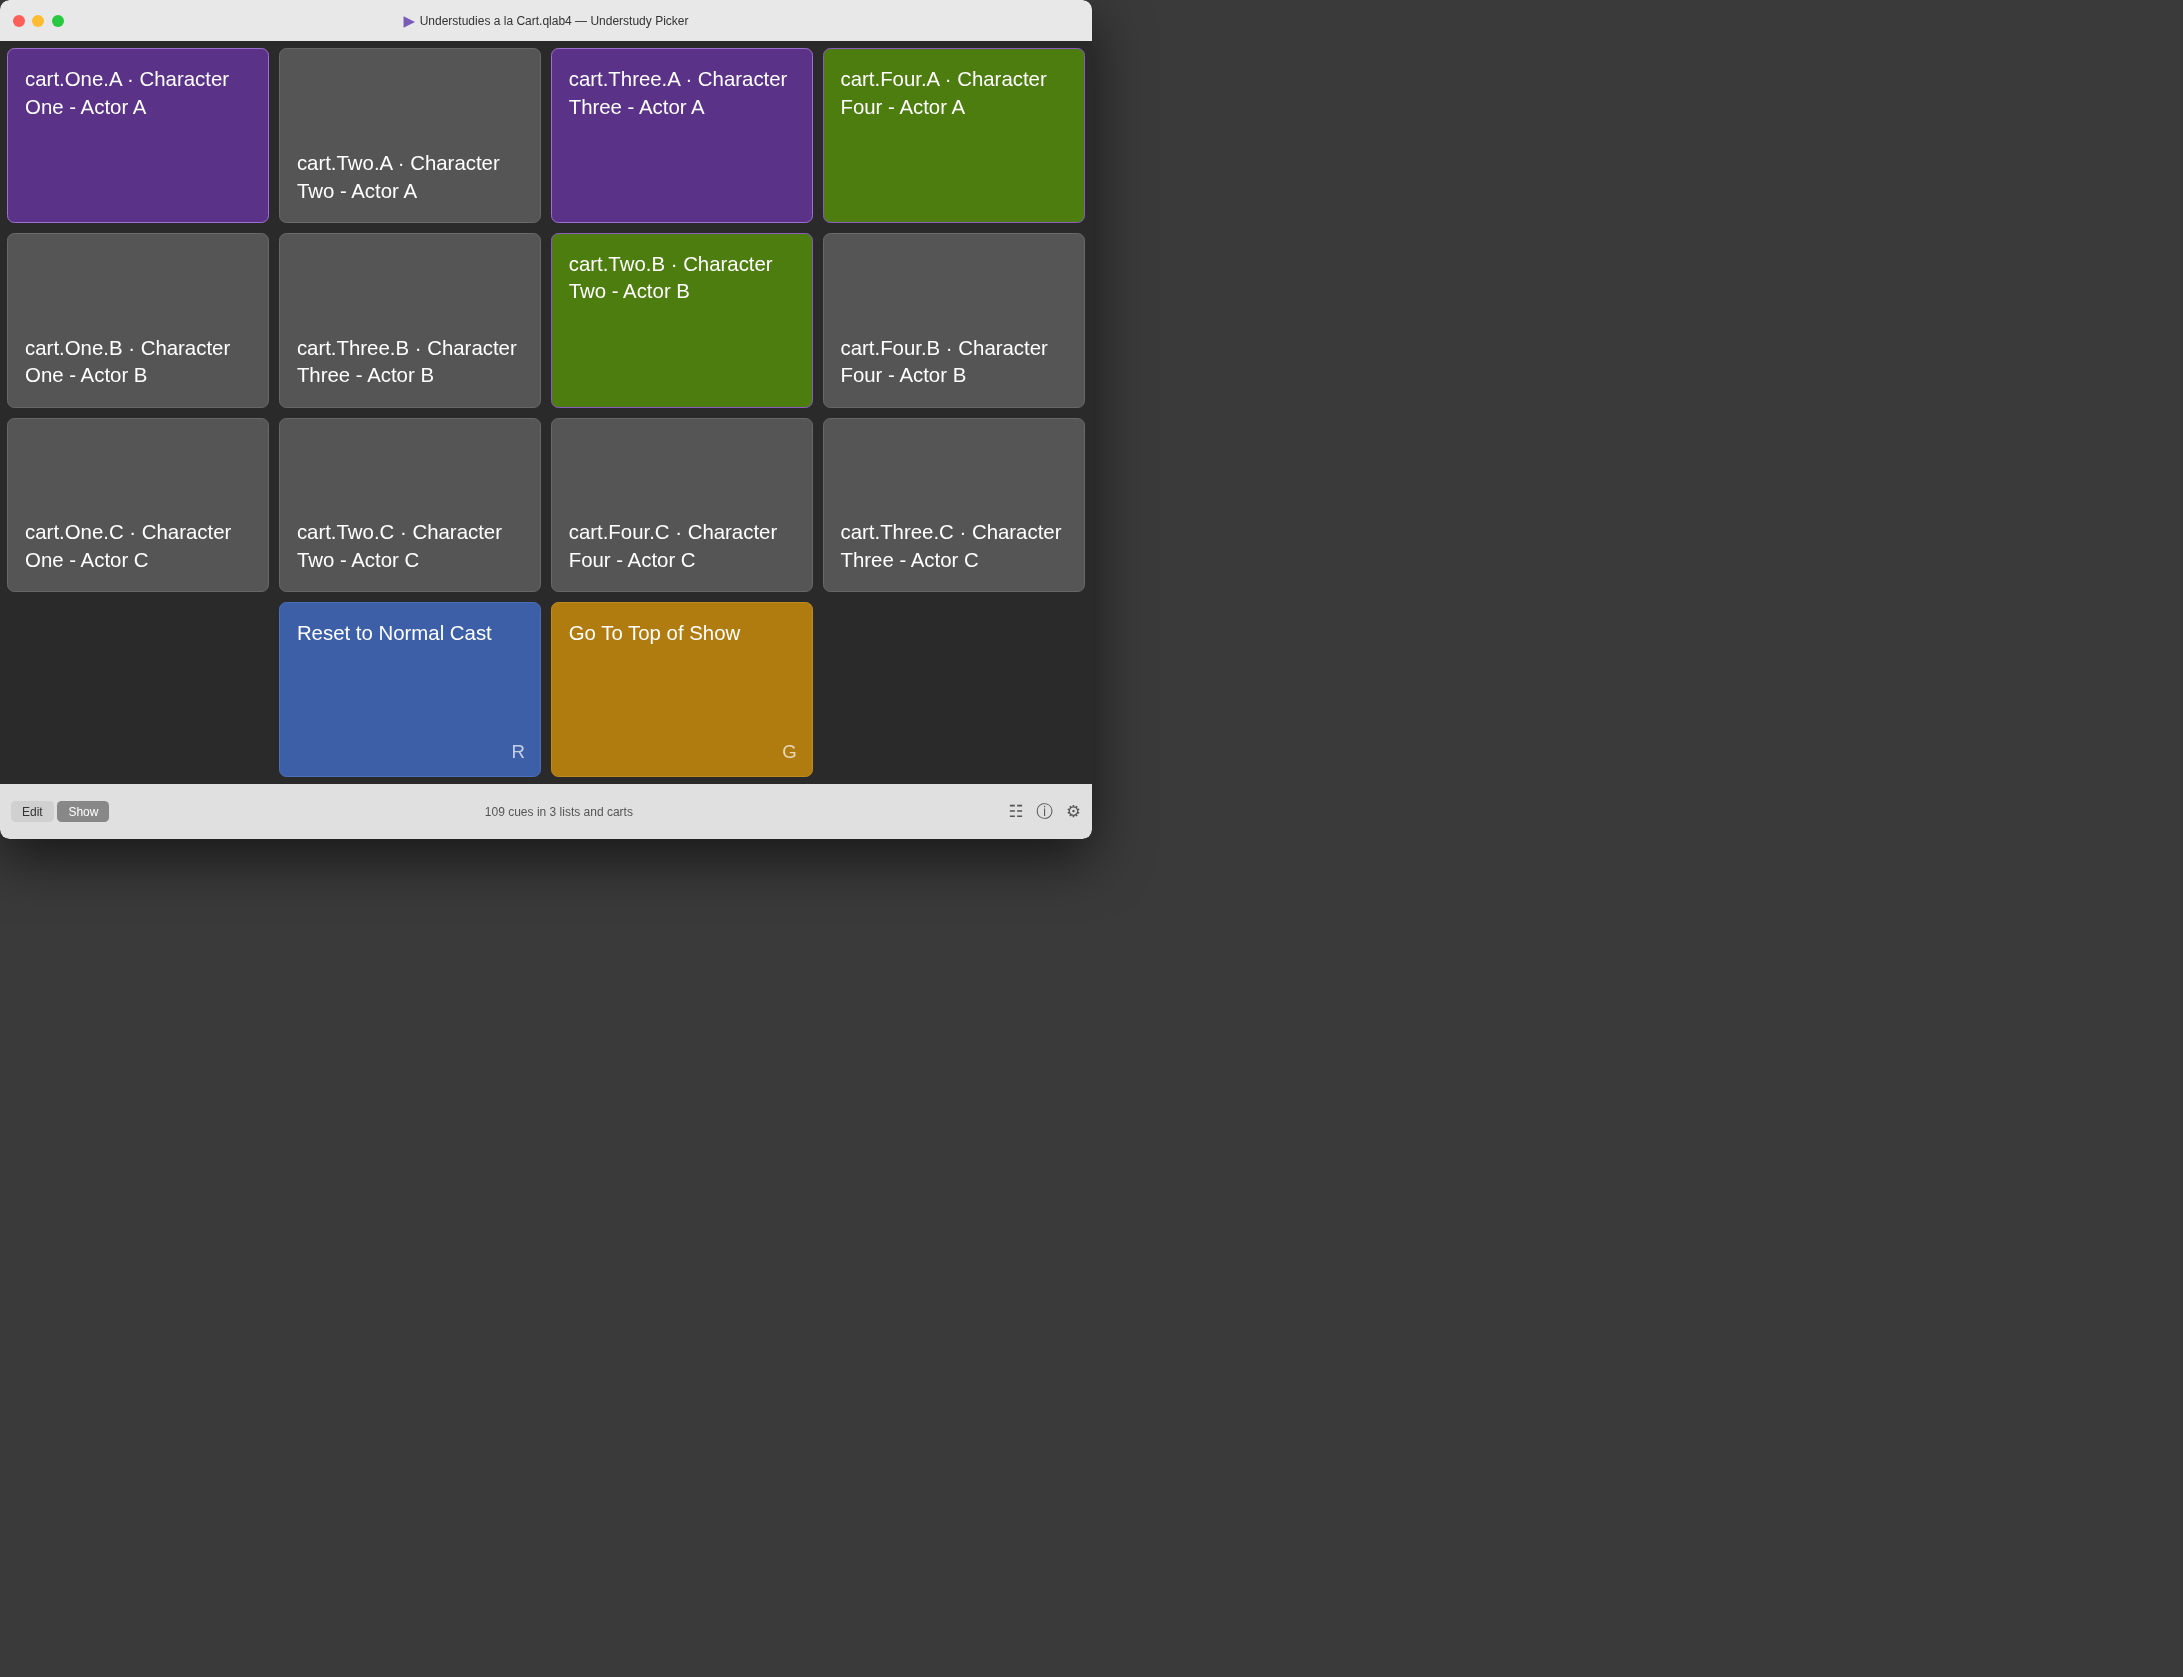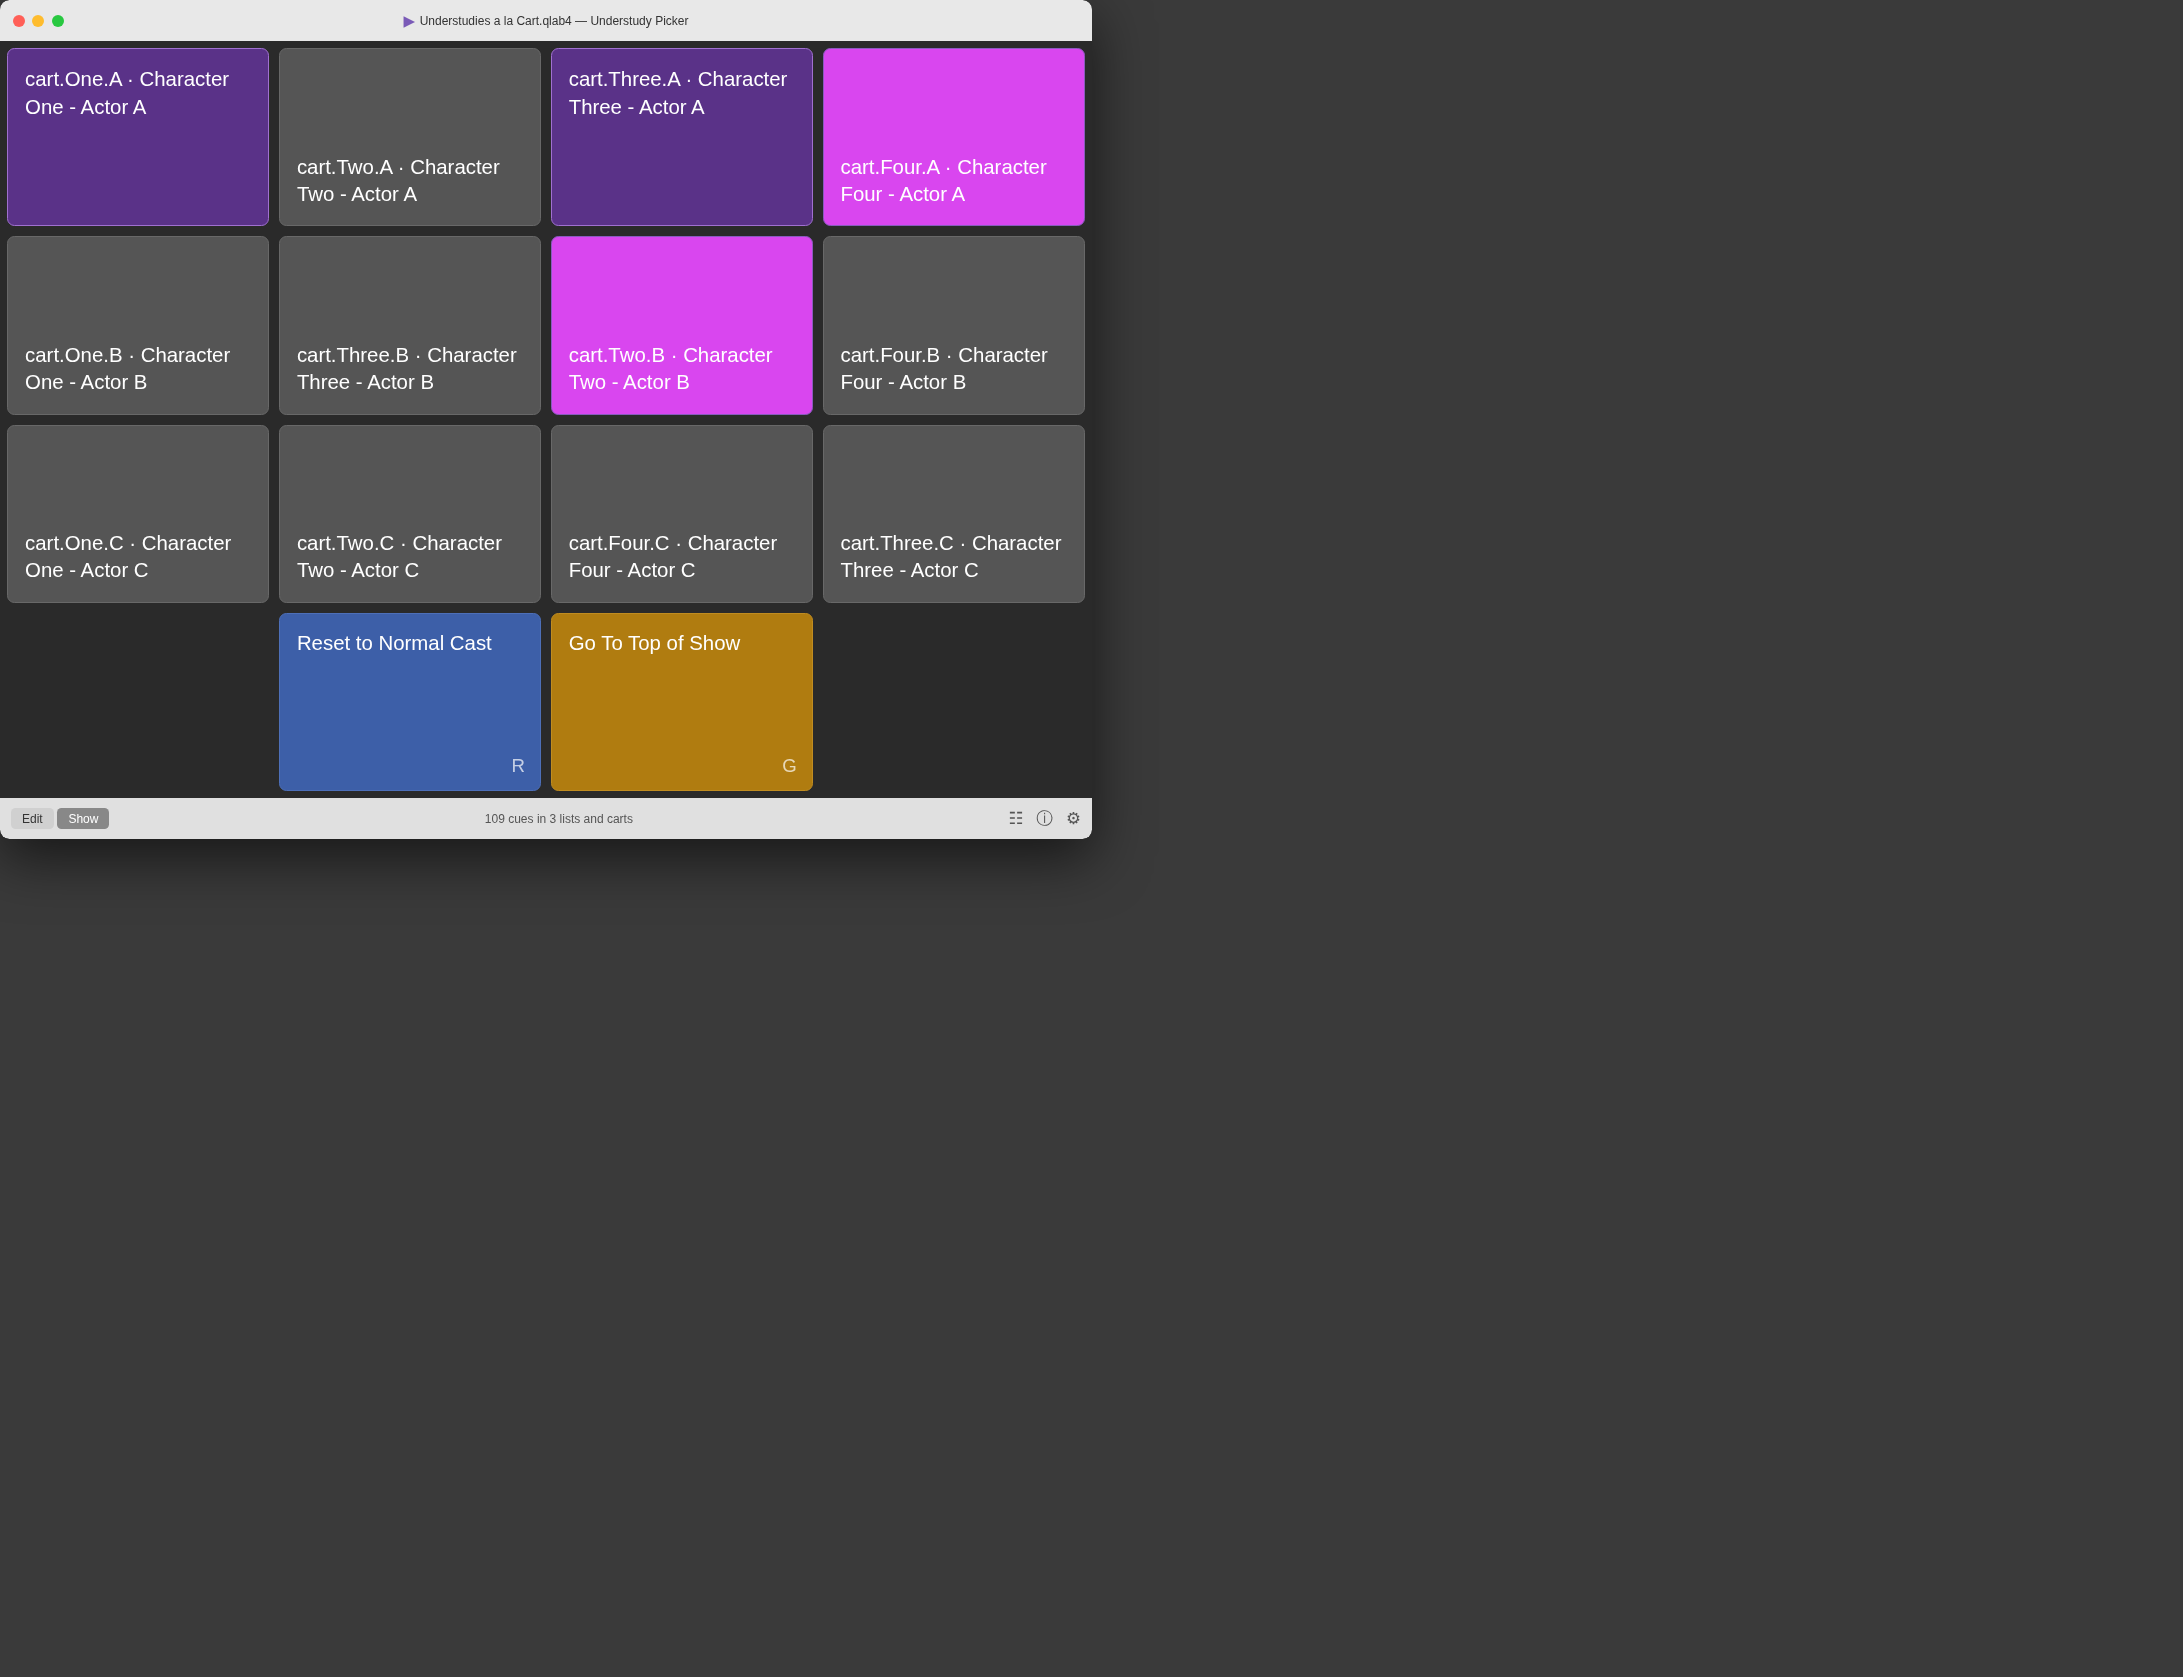--- a/index.html
+++ b/index.html
@@ -81,23 +81,22 @@
     }
 
     .card-label {
       font-size: 20.4px;
       font-weight: 500;
       color: #ffffff;
       line-height: 1.35;
     }
 
     .card-purple {
-      background: #d946ef;
+      background: #4d7c0f;
       border: 1.9px solid #8a5abf;
-      justify-content: flex-end;
     }
 
     .card-purple-active {
       background: #5a3288;
       border: 1.9px solid #a070d0;
     }
 
     .card-gray {
       background: #555555;
       border: 1.9px solid #686868;
@@ -124,21 +123,21 @@
       position: absolute;
       bottom: 13px;
       right: 15px;
       font-size: 18.6px;
       color: rgba(255,255,255,0.7);
       font-weight: 400;
     }
 
     .bottom-bar {
       background: #e0e0e0;
-      height: 41px;
+      height: 55px;
       display: flex;
       align-items: center;
       padding: 0 11px;
       border-radius: 0 0 9.3px 9.3px;
       flex-shrink: 0;
     }
 
     .bottom-bar-left {
       display: flex;
       gap: 3.7px;

